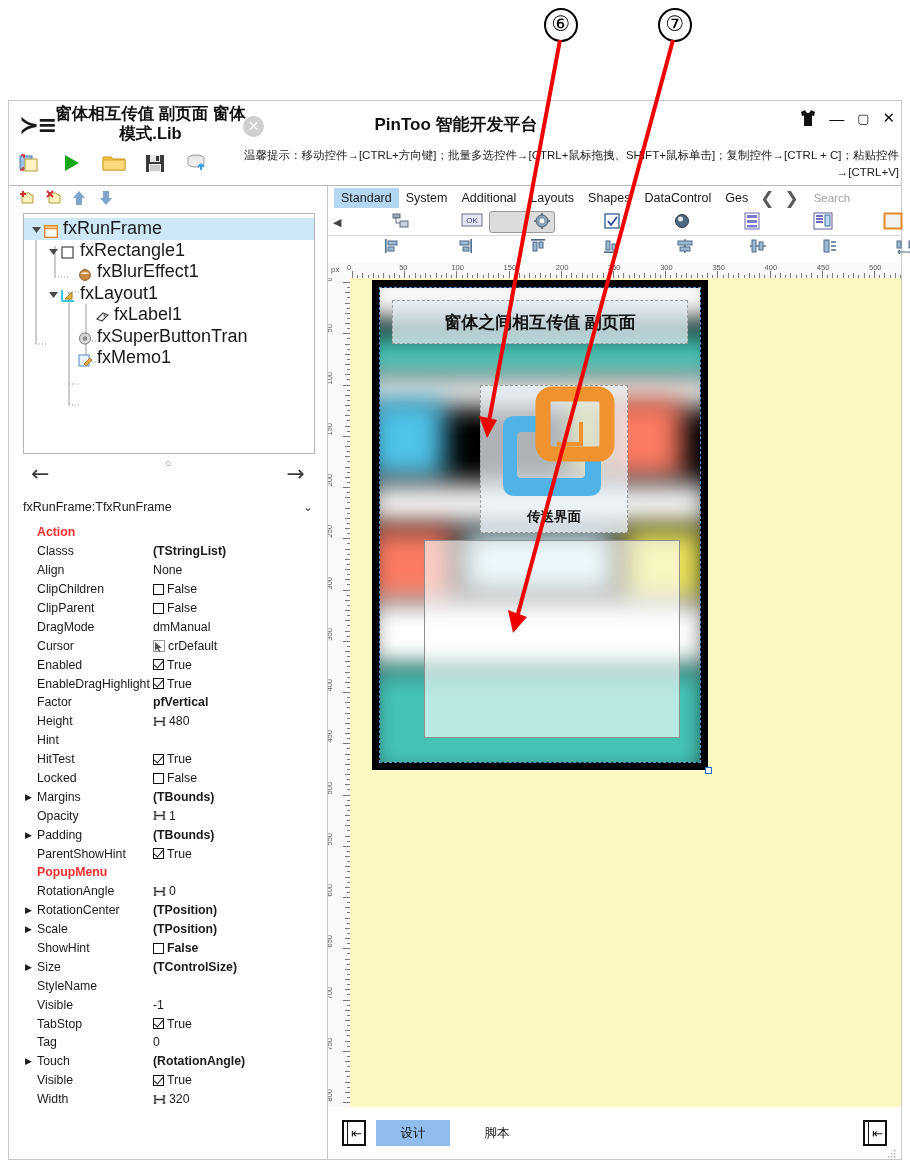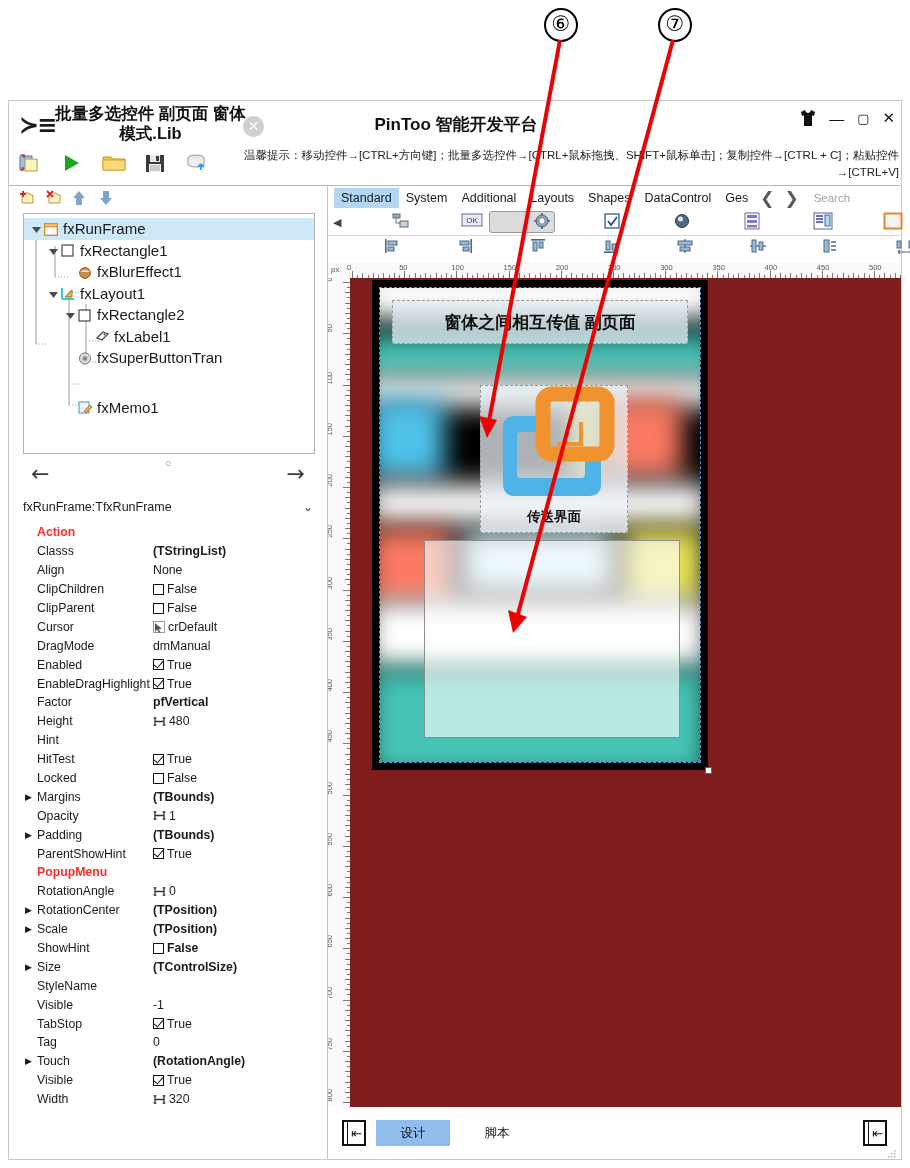--- a/index.html
+++ b/index.html
@@ -123,21 +123,21 @@
     width: 292px; height: 241px;
     border: 1px solid #b5b5b5;
     background: #fff;
     overflow: hidden;
     box-sizing: border-box;
   }
   .tree-row {
     position: relative;
     height: 21.5px;
     display: flex; align-items: center;
-    font-size: 15px; color: #1a1a1a;
+    font-size: 18px; color: #1a1a1a;
     white-space: nowrap;
   }
   .tree-row.sel { background: #cde8f6; }
   .tree-expander {
     width: 9px; height: 9px;
     margin-right: 3px;
     position: relative; flex: 0 0 auto;
   }
   .tree-icon { width: 15px; height: 14px; margin-right: 4px; flex: 0 0 auto; position: relative; }
 
@@ -253,21 +253,21 @@
     position: absolute; left: 0; top: 16px; width: 22px; bottom: 0;
     background: #fafafa; border-right: 1px solid #cfcfcf;
     overflow: hidden;
   }
   .rul-label { position: absolute; font-size: 7.5px; color: #555; font-family: "Liberation Sans", sans-serif;}
   .rul-tick { position: absolute; background: #777; }
   .px-label { position: absolute; left: 3px; top: 3px; font-size: 8px; color: #555; }
 
   .canvas-area {
     position: absolute; left: 22px; top: 16px; right: 0; bottom: 0;
-    background: #7f1d1d; overflow: hidden; text-decoration: underline;
+    background: #fef9c3; overflow: hidden; text-decoration: underline;
   }
   .form-frame {
     position: absolute; left: 22px; top: 2px;
     width: 336px; height: 490px;
     background: #000000;
     padding: 8px;
     box-sizing: border-box;
   }
   .form-inner {
     position: relative; width: 100%; height: 100%;
@@ -344,21 +344,21 @@
   <polygon points="513,633 508,610 527,617" fill="#ee0000"></polygon>
 </svg>
 
 <div class="callout-num" style="left:544px;top:8px;">⑥</div>
 <div class="callout-num" style="left:658px;top:8px;">⑦</div>
 
 <div class="app">
 
   <div class="titlebar">
     <div class="logo-mark">≻≡</div>
-    <div class="doc-title">批量多选控件 副页面 窗体模式.Lib</div>
+    <div class="doc-title">窗体相互传值 副页面 窗体模式.Lib</div>
     <div class="doc-close">✕</div>
     <div class="app-title">PinToo 智能开发平台</div>
     <div class="win-btns">
       <div class="shirt">
         <svg width="16" height="18" viewBox="0 0 16 18">
             <path d="M5 1 L1 3 L2 7 L4 6.5 L4 17 L12 17 L12 6.5 L14 7 L15 3 L11 1 L10 3 Q8 5 6 3 Z" fill="#111"></path>
           </svg>
       </div>
       <div style="font-size:15px;">—</div>
       <div style="font-size:13px;">▢</div>
@@ -486,48 +486,37 @@
               <svg width="9" height="9" viewBox="0 0 9 9" style="position:absolute;left:0;top:1px">
                 <polygon points="0,2 9,2 4.5,8" fill="#4a4a4a"></polygon>
               </svg>
             </span>
             <span class="tree-icon"><svg width="14" height="13" viewBox="0 0 14 13">
                 <path d="M1 12 h12 M1 12 v-11" stroke="#3ac8e0" stroke-width="2" fill="none"></path>
                 <polygon points="4,10 11,3 11,10" fill="#e8b838" stroke="#a07820"></polygon>
               </svg></span>
             <span>fxLayout1</span>
           </div>
-          <div class="tree-row" style="padding-left: 42px;">
-            <span class="tree-expander">
-              <svg width="9" height="9" viewBox="0 0 9 9" style="position:absolute;left:0;top:1px">
-                <polygon points="0,2 9,2 4.5,8" fill="#4a4a4a"></polygon>
-              </svg>
-            </span>
-            <span class="tree-icon"><svg width="13" height="13" viewBox="0 0 13 13">
-                <rect x="1" y="1" width="11" height="11" fill="#fff" stroke="#555" stroke-width="1.3"></rect>
-              </svg></span>
-            <span>fxRectangle2</span>
-          </div>
           <div class="tree-row" style="padding-left: 59px;">
             <span class="tree-expander"></span>
             <span class="tree-icon"><svg width="14" height="13" viewBox="0 0 14 13">
                 <path d="M2 8 l6 -6 l5 2 l-6 6 z" fill="#fff" stroke="#444" stroke-width="1.2"></path>
                 <circle cx="9.5" cy="4.5" r="1" fill="#444"></circle>
               </svg></span>
             <span>fxLabel1</span>
           </div>
           <div class="tree-row" style="padding-left: 42px;">
             <span class="tree-expander"></span>
             <span class="tree-icon"><svg width="14" height="13" viewBox="0 0 14 13">
                 <circle cx="7" cy="6.5" r="5.6" fill="#d8d8d8" stroke="#7a7a7a"></circle>
                 <circle cx="7" cy="6.5" r="2.2" fill="#8a8a8a"></circle>
               </svg></span>
             <span>fxSuperButtonTran</span>
           </div>
-          <div class="tree-row" style="padding-left: 42px; margin-top: 28px;">
+          <div class="tree-row" style="padding-left: 42px;">
             <span class="tree-expander"></span>
             <span class="tree-icon"><svg width="14" height="13" viewBox="0 0 14 13">
                 <rect x="1" y="1" width="10" height="11" fill="#eaf3fb" stroke="#5a8ac0"></rect>
                 <path d="M6 10 l6 -6 l2 2 l-6 6 z" fill="#f0a838" stroke="#a07020" stroke-width="0.8"></path>
               </svg></span>
             <span>fxMemo1</span>
           </div>
         </div>
     </div>
 
@@ -572,33 +561,33 @@
         <div class="prop-row">
           <span class="prop-tri"></span>
           <span class="prop-name">ClipParent</span>
           <span class="prop-val">
             <span class="cbx"></span>
             <span>False</span>
           </span>
         </div>
         <div class="prop-row">
           <span class="prop-tri"></span>
+          <span class="prop-name">DragMode</span>
+          <span class="prop-val">
+            <span>dmManual</span>
+          </span>
+        </div>
+        <div class="prop-row">
+          <span class="prop-tri"></span>
           <span class="prop-name">Cursor</span>
           <span class="prop-val">
             <span class="cursor-ico"><svg width="10" height="10" viewBox="0 0 10 10">
                 <polygon points="1,0 1,9 3.2,6.6 5,10 6.4,9.3 4.7,6 8,6" fill="#555"></polygon>
               </svg></span>
             <span>crDefault</span>
-          </span>
-        </div>
-        <div class="prop-row">
-          <span class="prop-tri"></span>
-          <span class="prop-name">DragMode</span>
-          <span class="prop-val">
-            <span>dmManual</span>
           </span>
         </div>
         <div class="prop-row">
           <span class="prop-tri"></span>
           <span class="prop-name">Enabled</span>
           <span class="prop-val">
             <span class="cbx on"></span>
             <span>True</span>
           </span>
         </div>

